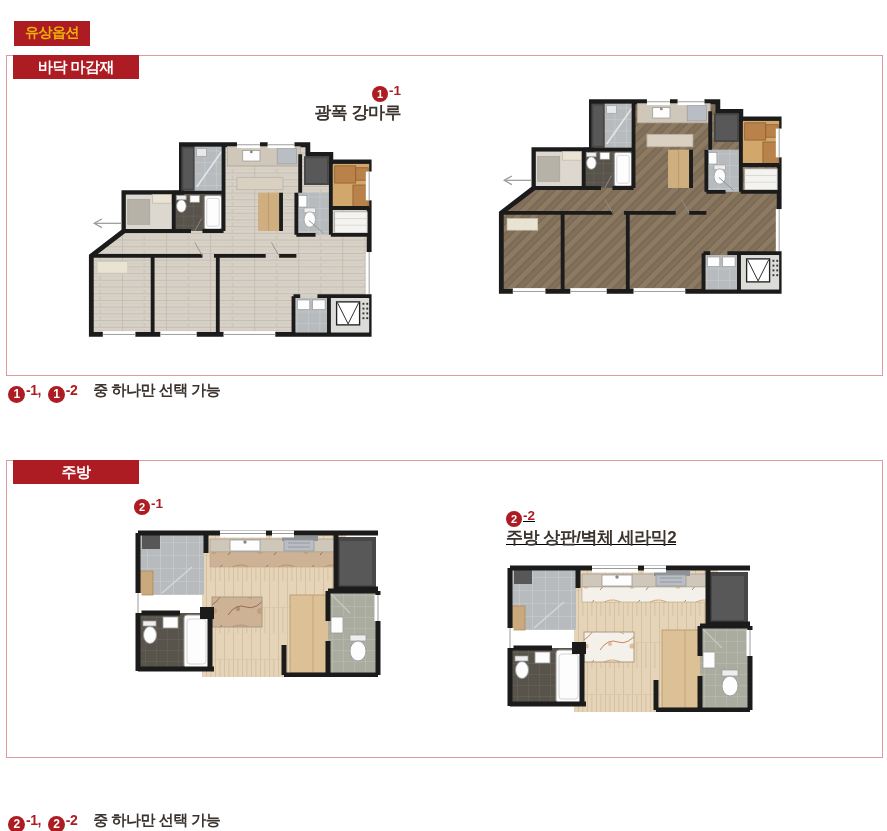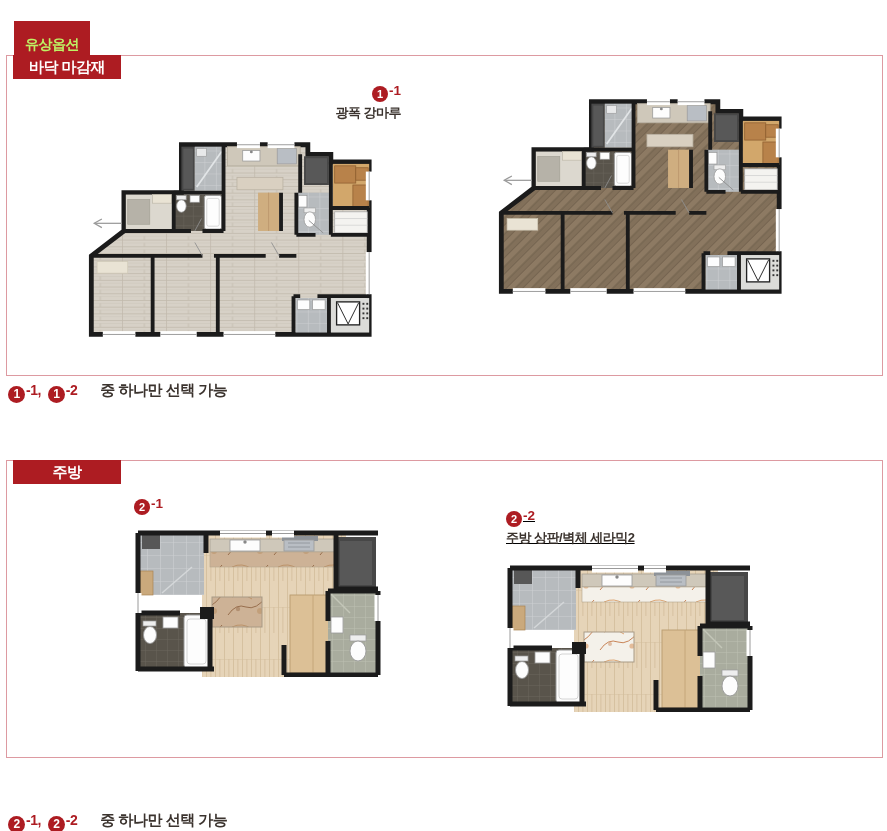--- a/index.html
+++ b/index.html
@@ -5,63 +5,63 @@
   html,body{margin:0;padding:0;}
   body{
     position:relative;
     width:887px;height:831px;
     background:#ffffff;
     font-family:"Liberation Sans",sans-serif;
     overflow:hidden;
   }
   .badge-top{
     position:absolute;left:14px;top:21px;
-    background:var(--red,#ad1c22);color:#bef264;
+    background:var(--red,#ad1c22);color:#eab308;
     font-size:14px;font-weight:bold;letter-spacing:-0.5px;
-    padding:15px 11px 4px 11px;
+    padding:3px 11px 4px 11px;
   }
   .sec{
     position:absolute;left:6px;width:875px;
     border:1px solid var(--pink,#dd9aa1);
     background:#fff;
   }
   #sec-floor{top:55px;height:319px;}
   #sec-kitchen{top:460px;height:296px;}
   .sec-badge{
-    position:absolute;left:6px;top:-1px;width:108px;height:24px;
+    position:absolute;left:6px;top:-1px;width:126px;height:24px;
     background:var(--red,#ad1c22);color:#fff;
     font-size:15px;font-weight:bold;letter-spacing:-0.5px;
     display:flex;align-items:center;justify-content:center;
   }
   .opt{position:absolute;}
   .opt.center{text-align:right;}
   .opt-num{height:20px;line-height:20px;}
   .circle{
     display:inline-flex;width:16px;height:16px;border-radius:50%;
     background:var(--red,#ad1c22);color:#fff;
     font-size:11px;font-weight:bold;
     align-items:center;justify-content:center;
     vertical-align:-3px;
   }
   .sfx{color:var(--red,#ad1c22);font-weight:bold;font-size:13.5px;margin-left:1px;}
   .opt-name{
-    font-size:13px;font-weight:600;color:var(--ink,#3b332e);
+    font-size:17px;font-weight:600;color:var(--ink,#3b332e);
     letter-spacing:-0.5px;margin-top:3px;height:20px;line-height:20px;
   }
   .plan{margin-top:16px;}
   .plan svg{display:block;}
   .note{
     position:absolute;left:8px;height:20px;line-height:20px;
     font-size:15px;font-weight:bold;color:var(--ink,#3b332e);letter-spacing:-0.5px;
   }
   #note-floor{top:380px;}
   #note-kitchen{top:810px;}
   .note .circle{width:17px;height:17px;font-size:12px;}
   .note .sfx{font-size:14px;margin-right:7px;}
-  .note .note-text{margin-left:16px;}
+  .note .note-text{margin-left:9px;}
 </style>
 </head>
 <body>
 
 <div class="badge-top">유상옵션</div>
 
 <div class="sec" id="sec-floor">
   <div class="sec-badge">바닥 마감재</div>
 
   <div class="opt center" id="opt-f1" style="left:64px;top:24px;width:330px;">

